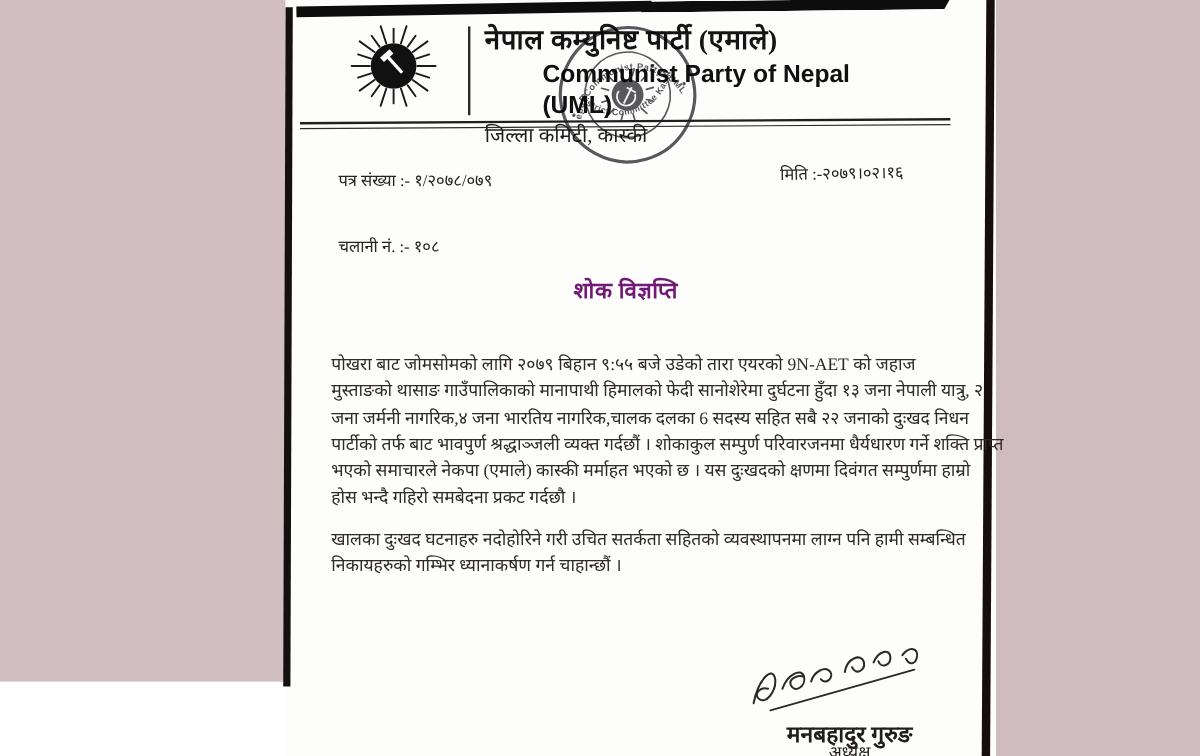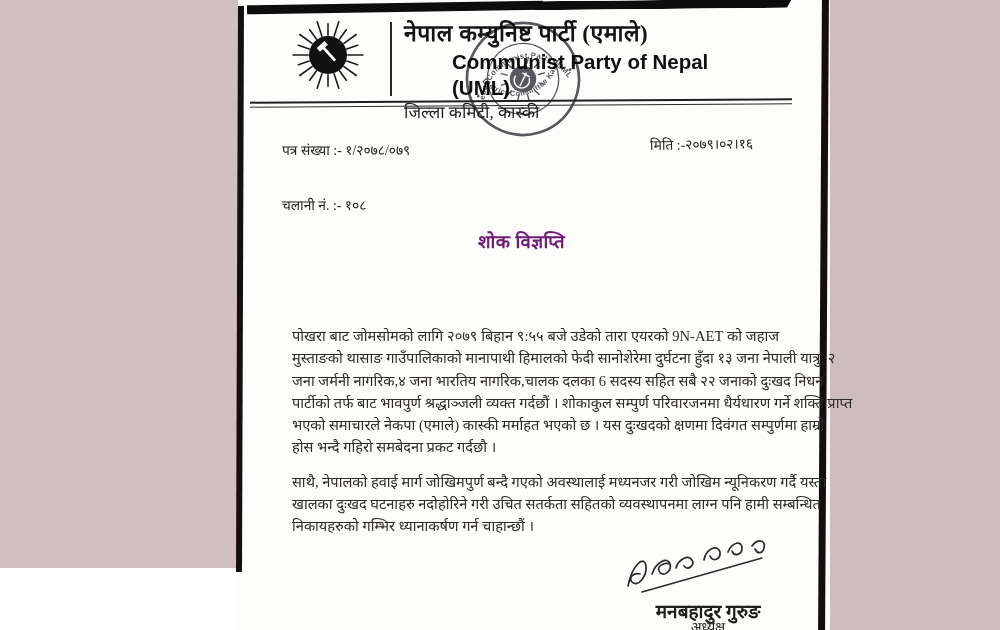--- a/index.html
+++ b/index.html
@@ -36,21 +36,21 @@
   
   .meta{color:#262420;font-size:13.8px;}
   .meta-letter{left:282px;top:140px;}
   .meta-dispatch{left:282px;top:164px;margin-top:31px;}
   .meta-date{left:650px;top:134px;width:112px;text-align:left;transform:rotate(-1deg);}
 
   
   .doc-title{left:278px;top:228px;width:487px;text-align:center;font-size:18.5px;font-weight:700;color:#701a75;letter-spacing:.5px;}
 
   
-  .bodytext{left:292px;top:293px;width:487px;color:#2d2a27;font-size:14.6px;margin-top:32px;}
+  .bodytext{left:276px;top:293px;width:487px;color:#2d2a27;font-size:14.6px;}
   .line{height:22.3px;line-height:22.3px;text-align:justify;text-align-last:justify;white-space:nowrap;}
   .line.last{text-align-last:left;}
   .para-gap{height:12px;}
 
   
   .sig-svg{left:612px;top:536px;width:172px;height:66px;}
   .sig-name{left:648px;top:598px;width:120px;text-align:center;font-size:19px;font-weight:600;color:#201e1c;}
   .sig-role{left:648px;top:617px;width:120px;text-align:center;font-size:14.2px;color:#201e1c;}
 
   
@@ -153,21 +153,20 @@
 <div class="abs doc-title">शोक विज्ञप्ति</div>
 
 <div class="abs bodytext">
   <div class="line">पोखरा बाट जोमसोमको लागि २०७९ बिहान ९:५५ बजे उडेको तारा एयरको 9N-AET को जहाज</div>
   <div class="line">मुस्ताङको थासाङ गाउँपालिकाको मानापाथी हिमालको फेदी सानोशेरेमा दुर्घटना हुँदा १३ जना नेपाली यात्रु, २</div>
   <div class="line">जना जर्मनी नागरिक,४ जना भारतिय नागरिक,चालक दलका 6 सदस्य सहित सबै २२ जनाको दुःखद निधन</div>
   <div class="line">पार्टीको तर्फ बाट भावपुर्ण श्रद्धाञ्जली व्यक्त गर्दछौं । शोकाकुल सम्पुर्ण परिवारजनमा धैर्यधारण गर्ने शक्ति प्राप्त</div>
   <div class="line">भएको समाचारले नेकपा (एमाले) कास्की मर्माहत भएको छ । यस दुःखदको क्षणमा दिवंगत सम्पुर्णमा हाम्रो</div>
   <div class="line last">होस भन्दै गहिरो समबेदना प्रकट गर्दछौ ।</div>
   <div class="para-gap"></div>
-  <div class="line">साथै, नेपालको हवाई मार्ग जोखिमपुर्ण बन्दै गएको अवस्थालाई मध्यनजर गरी जोखिम न्यूनिकरण गर्दै यस्ता</div>
   <div class="line">खालका दुःखद घटनाहरु नदोहोरिने गरी उचित सतर्कता सहितको व्यवस्थापनमा लाग्न पनि हामी सम्बन्धित</div>
   <div class="line last">निकायहरुको गम्भिर ध्यानाकर्षण गर्न चाहान्छौं ।</div>
 </div>
 
 <svg class="abs sig-svg" viewBox="0 0 172 66">
   <g stroke="#2a2a2a" stroke-width="1.7" fill="none" stroke-linecap="round">
     <path d="M16 50 C20 30 32 18 34 30 C35 40 26 52 20 46 C16 42 22 36 28 38"></path>
     <path d="M40 38 C44 26 56 20 58 28 C60 36 50 42 47 35 C45 30 52 26 58 28"></path>
     <path d="M64 32 C66 24 76 18 80 24 C83 29 76 35 72 30"></path>
     <path d="M92 24 C94 12 106 8 108 16 C109 23 101 27 98 20"></path>

